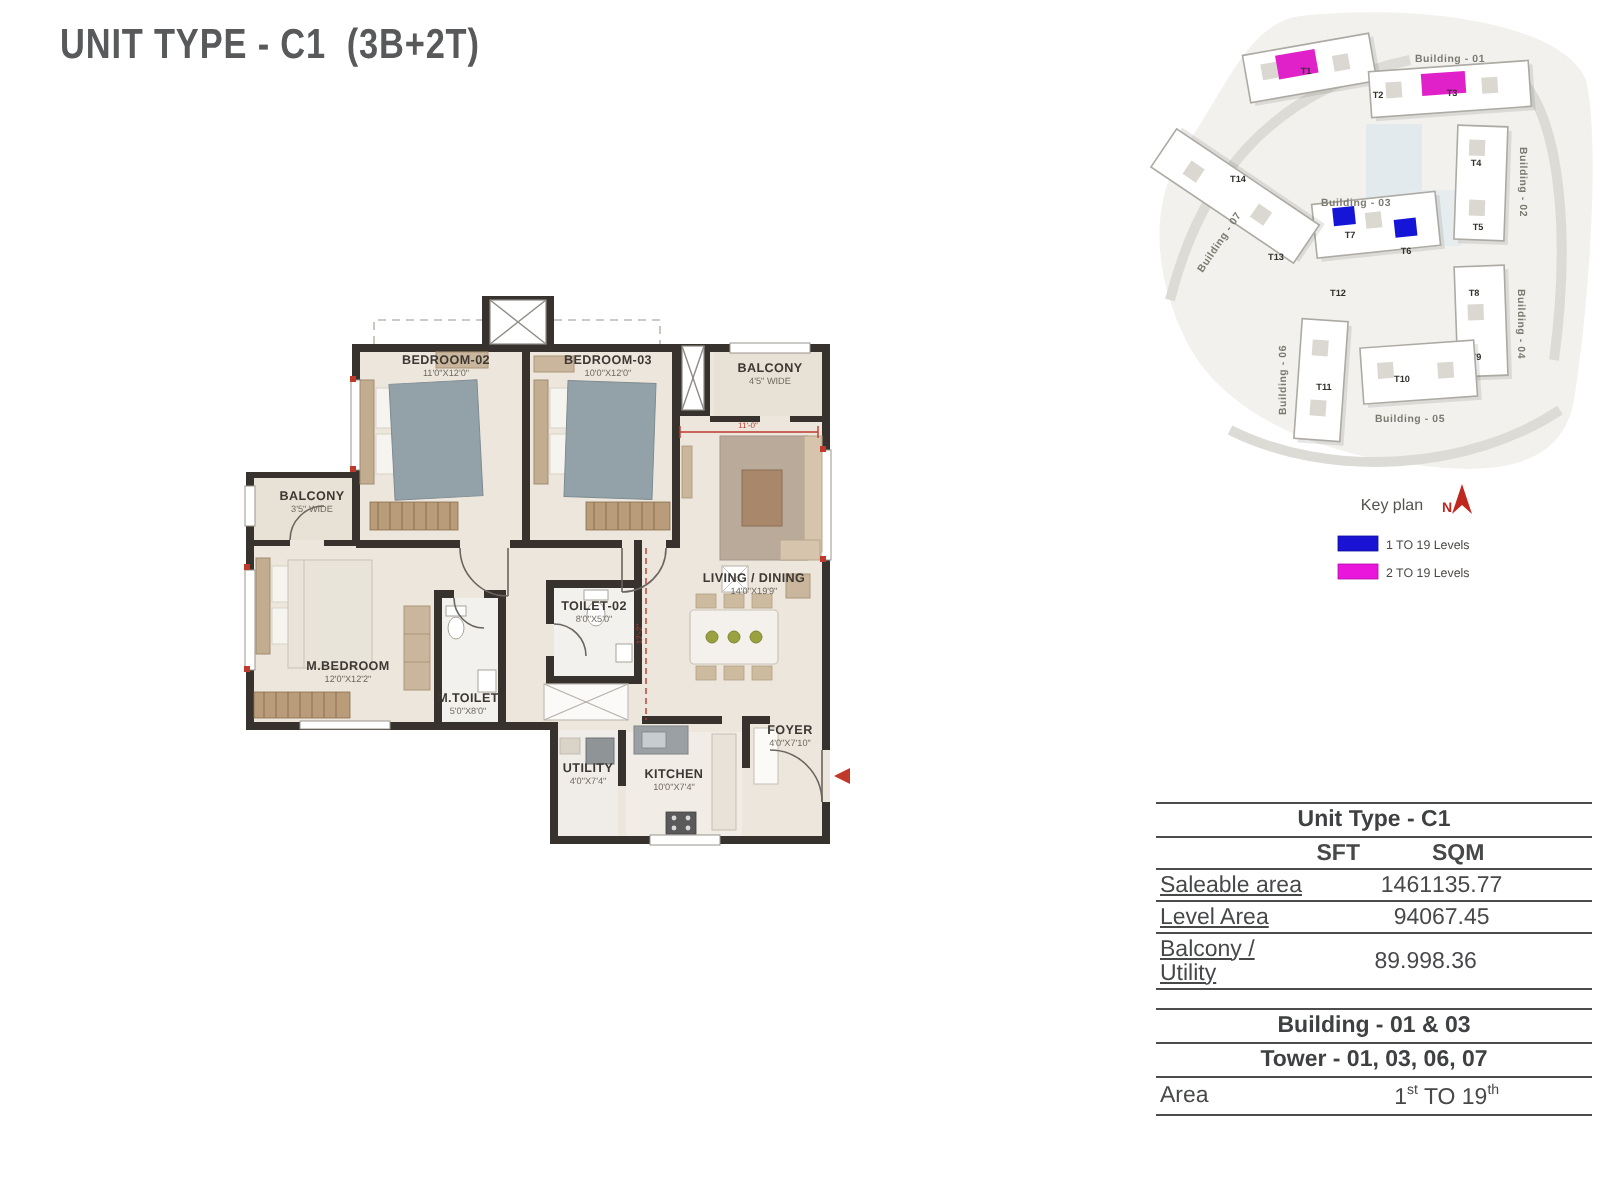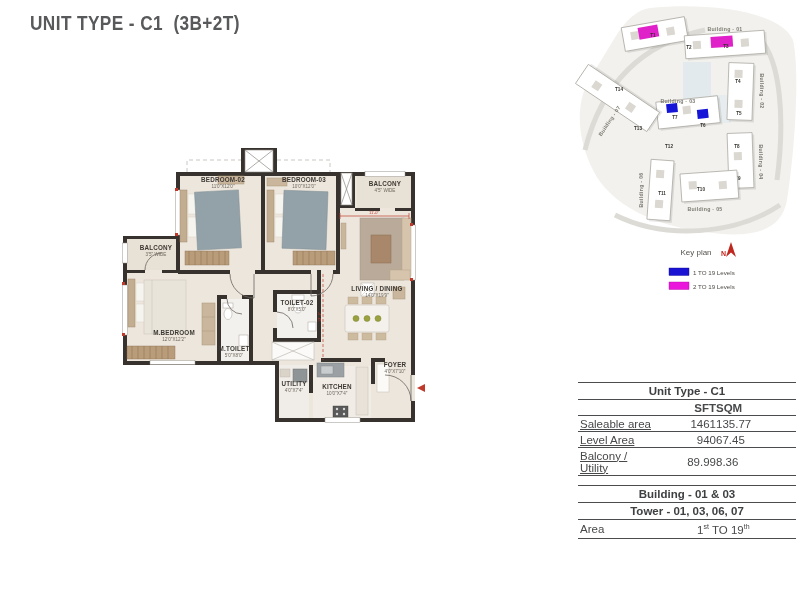--- a/index.html
+++ b/index.html
@@ -18,28 +18,28 @@
   .redln{stroke:#c0392b;stroke-width:.7;}
   .redtx{font-size:4px;fill:#c0392b;}
   .redsq{fill:#c0392b;}
   .bldg{fill:#ffffff;stroke:#adaaa3;stroke-width:.8;}
   .bshadow{fill:rgba(60,60,60,.12);}
   .bdetail{fill:#dbd8d2;}
   .twr{font-size:4.6px;font-weight:bold;fill:#33312c;}
   .bl{font-size:5.2px;font-weight:bold;fill:#7c7a70;letter-spacing:.3px;}
   .road{fill:none;stroke:#dcdbd5;stroke-width:5;}
   
-  .info-table{position:absolute;left:578px;top:382px;width:218px;font-size:11.5px;color:#47484a;}
+  .info-table{position:absolute;left:578px;top:401px;width:218px;font-size:11.5px;color:#47484a;}
   .tl{border-top:1.6px solid #4b4c4e;}
   .trow{display:grid;grid-template-columns:1fr 58px 80px;align-items:center;
         padding:1.5px 0;}
   .trow .lab{text-align:left;padding-left:2px;text-decoration:underline;}
   .trow .v1{text-align:right;}
   .trow .v2{text-align:left;padding-right:22px;}
-  .thead{font-weight:bold;}
+  .thead{font-weight:bold;gap:36px;}
   .tc{ text-align:center;font-weight:bold;padding:2px 0;color:#3f4042;}
   .lvlrow{display:grid;grid-template-columns:1fr 2fr;padding:2.5px 0;}
   .lvlrow .lab{padding-left:2px;}
   .lvlrow .val{text-align:center;}
   sup{font-size:7px;}
   .kp-caption{font-size:8px;fill:#55534e;}
   .kp-n{font-size:7px;font-weight:bold;fill:#c0271f;}
   .kp-leg{font-size:6.2px;fill:#4c4a45;}
 </style>
 </head>

